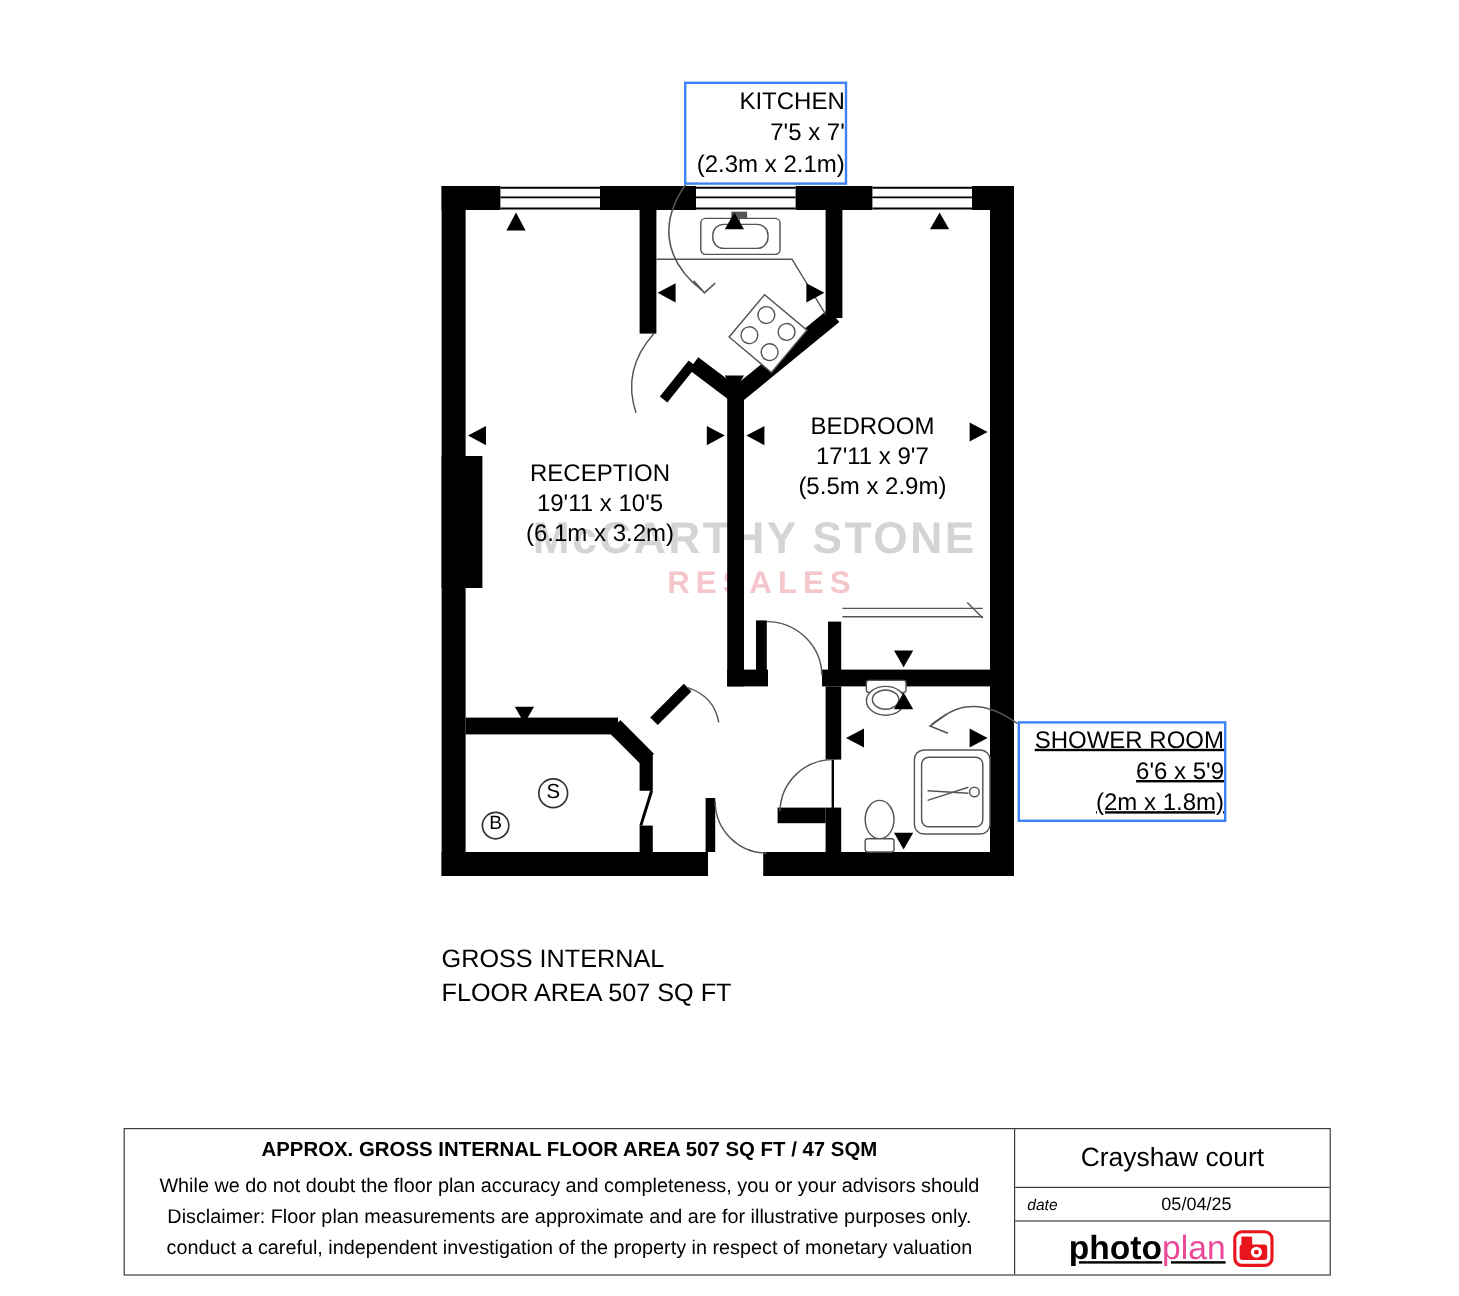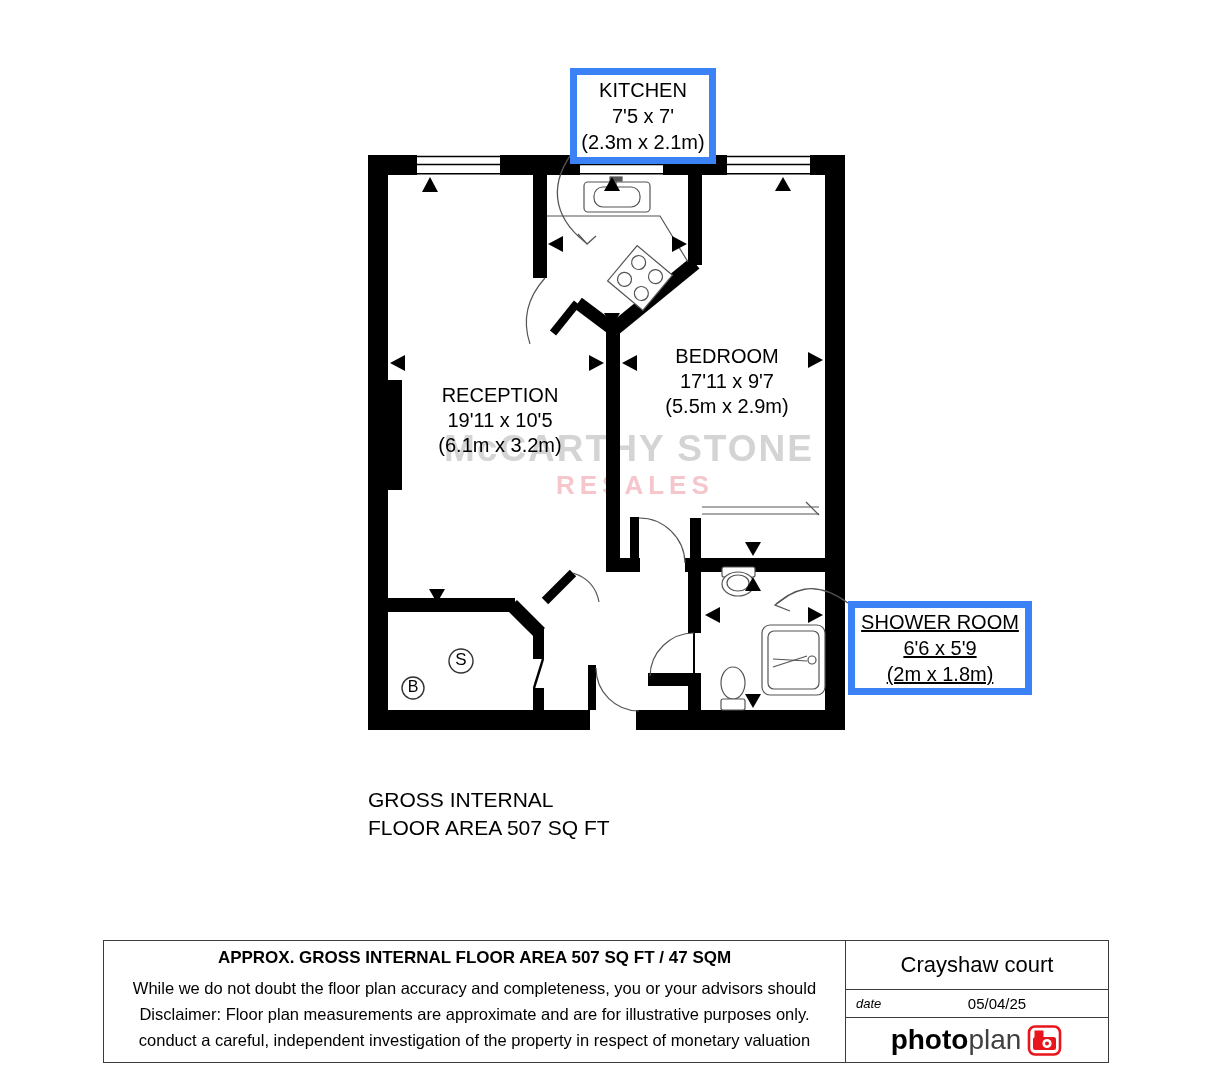--- a/index.html
+++ b/index.html
@@ -8,36 +8,36 @@
     font-family:"Liberation Sans", sans-serif;color:#000;
   }
   .abs{position:absolute;}
   
   .wm1{left:444px;top:428px;font-size:37px;font-weight:bold;letter-spacing:2px;color:#d4d4d4;z-index:1;}
   .wm2{left:556px;top:470px;font-size:26px;font-weight:bold;letter-spacing:5px;color:#f5c6cc;z-index:1;}
   
   #plan{left:0;top:0;z-index:2;}
   
   .roomlabel{z-index:3;text-align:center;font-size:20px;line-height:25px;white-space:nowrap;}
-  .labelbox{z-index:4;text-align:center;font-size:20px;line-height:26px;background:#fff;border:7px solid #3b82f6;white-space:nowrap;}
+  .labelbox{z-index:4;text-align:right;font-size:20px;line-height:26px;background:#fff;border:2px solid #3b82f6;white-space:nowrap;}
   .gross{left:368px;top:786px;font-size:21px;line-height:28px;z-index:3;}
   
   .ftable{left:103px;top:940px;width:1004px;height:121px;border:1.5px solid #3c3c3c;z-index:3;display:flex;}
   .fleft{width:742px;border-right:1.5px solid #3c3c3c;box-sizing:border-box;padding-top:7px;}
   .ftitle{font-size:17px;font-weight:bold;text-align:center;margin-bottom:7px;}
   .fdisc{font-size:16.5px;text-align:center;line-height:26px;}
   .fright{flex:1;display:flex;flex-direction:column;}
   .frow1{height:48px;border-bottom:1.5px solid #3c3c3c;display:flex;align-items:center;justify-content:center;font-size:22px;}
   .frow2{height:27px;border-bottom:1.5px solid #3c3c3c;display:flex;align-items:center;font-size:15px;}
   .datelabel{font-size:13px;padding-left:10px;width:60px;font-style:italic;}
   .dateval{flex:1;text-align:center;padding-right:30px;}
-  .frow3{flex:1;display:flex;align-items:center;justify-content:center;gap:6px;}
+  .frow3{flex:1;display:flex;align-items:center;justify-content:center;gap:6px;text-decoration:underline;}
   .brand{font-size:28px;letter-spacing:0px;display:flex;align-items:center;}
   .brand .b1{font-weight:bold;}
-  .brand .b2{font-weight:normal;color:#404040;}
+  .brand .b2{font-weight:normal;color:#ec4899;}
 </style>
 </head>
 <body>
 
 <div class="abs wm1">McCARTHY STONE</div>
 <div class="abs wm2">RESALES</div>
 
 <svg id="plan" class="abs" width="1216" height="870" viewBox="0 0 1216 870">
   <g fill="#000">
     <rect x="368" y="155" width="477" height="20"></rect>

